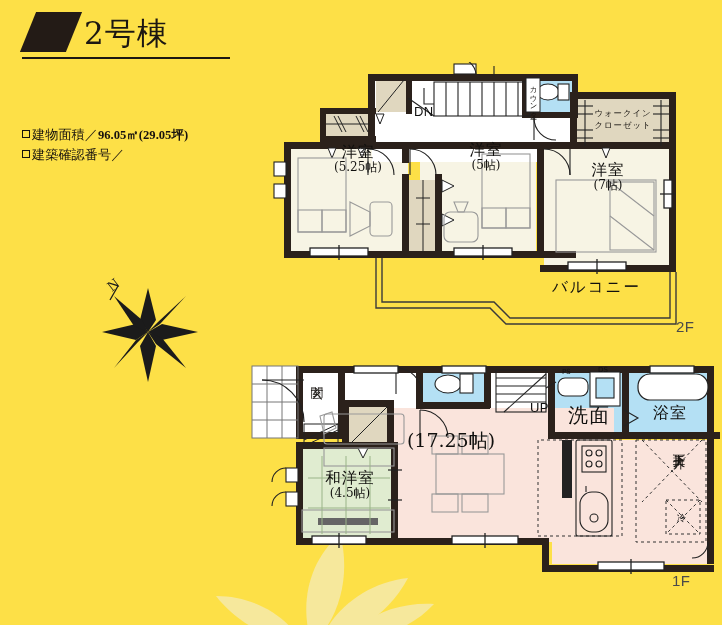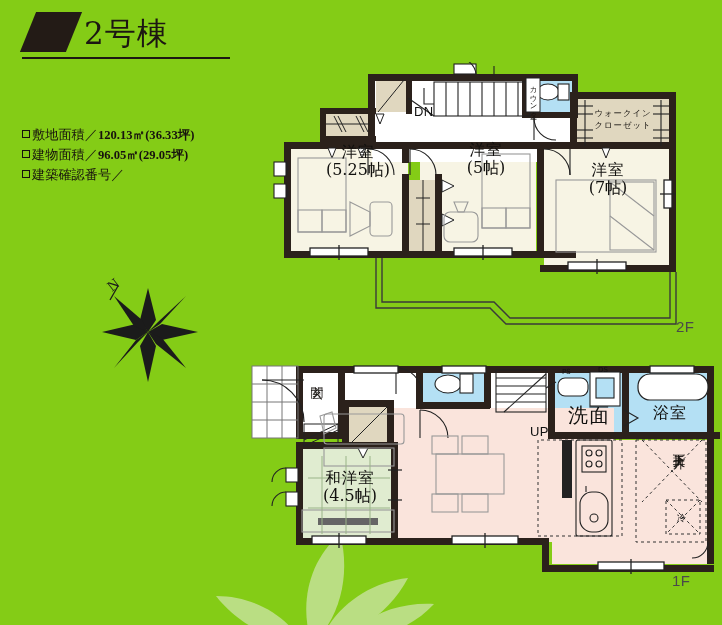--- a/index.html
+++ b/index.html
@@ -2,21 +2,21 @@
 <html><head>
 <meta charset="utf-8">
 <style>
   * { box-sizing: border-box; margin: 0; padding: 0; }
   html, body {
     width: 722px; height: 625px;
     background: #ffffff;
     font-family: "Liberation Serif", "DejaVu Serif", serif;
     overflow: hidden;
   }
-  #page { position: relative; width: 722px; height: 625px; background:#84cc16; }
+  #page { position: relative; width: 722px; height: 625px; background:#fde047; }
 
   
   .watermark {
     position:absolute; left:150px; top:520px; width:320px; height:120px;
     opacity:.5; pointer-events:none;
   }
 
   
   .hdr-slash {
     position:absolute; left:28px; top:12px; width:46px; height:40px;
@@ -61,21 +61,21 @@
     font-size:15px; color:#4a4a4a; letter-spacing:.5px;
   }
 
   
   .rm {
     position:absolute; text-align:center; color:#11100e;
     font-family:"DejaVu Serif", serif; line-height:1.12;
     white-space:nowrap;
   }
   .rm .l1 { display:block; font-size:15.5px; letter-spacing:1px;}
-  .rm .l2 { display:block; font-size:16px; letter-spacing:0px;}
+  .rm .l2 { display:block; font-size:12px; letter-spacing:0px;}
   .rm.sm .l1, .rm.sm .l2 { font-size:13px; }
   .rm.ldk .l1 { font-size:21px; font-family:"Liberation Sans", sans-serif; letter-spacing:.5px;}
   .rm.ldk .l2 { font-size:19px; }
   .tiny {
     position:absolute; font-size:7px; color:#111;
     font-family:"DejaVu Sans", sans-serif; letter-spacing:0;
   }
   .lbl-en {
     position:absolute; font-family:"Liberation Sans", sans-serif;
     font-size:13px; color:#111; letter-spacing:.3px;
@@ -109,23 +109,20 @@
       <path d="M196 119 C214 96 248 82 284 84 C262 108 228 120 200 120 Z"></path>
     </g>
   </svg>
 
   <div class="hdr-slash"></div>
   <div class="hdr-title">2号棟</div>
   <div class="hdr-rule"></div>
 
 
   <div class="spec">
-    <div class="row">
-      <span class="sq"></span><span>敷地面積</span><span>／</span><span class="num">120.13㎡(36.33坪)</span>
-    </div>
     <div class="row">
       <span class="sq"></span><span>建物面積</span><span>／</span><span class="num">96.05㎡(29.05坪)</span>
     </div>
     <div class="row">
       <span class="sq"></span><span>建築確認番号</span><span>／</span>
     </div>
   </div>
 
   <svg class="compass" viewBox="0 0 120 120">
     <g fill="#1b1b1b">
@@ -338,20 +335,21 @@
     </div>
     <div class="rm" style="left:298px; top:100px; width:104px;">
       <span class="l1">洋室</span>
       <span class="l2">(7帖)</span>
     </div>
     <div class="wic-txt" style="left:322px; top:46px; width:86px;">
       <span>ウォークイン</span><br><span>クローゼット</span>
     </div>
     <div class="lbl-en" style="left:156px; top:42px;">DN</div>
     <div class="vlabel mini" style="left:270px; top:19px;">カウンター</div>
+    <div class="balc" style="left:294px; top:215px;">バルコニー</div>
   </div>
   <div class="flr-tag" style="left:676px; top:318px;">2F</div>
 
   <div class="plan" style="left:246px; top:352px;">
     <svg width="476" height="240" viewBox="0 0 476 240">
 
       <rect x="6" y="14" width="48" height="72" fill="#ffffff"></rect>
 
       <rect x="56" y="14" width="40" height="72" fill="#ffffff"></rect>
 
@@ -540,28 +538,29 @@
         <rect x="404" y="14" width="44" height="7"></rect>
       </g>
     </svg>
 
     <div class="vlabel" style="left:62px; top:24px;">玄関</div>
     <div class="rm" style="left:54px; top:118px; width:100px;">
       <span class="l1">和洋室</span>
       <span class="l2">(4.5帖)</span>
     </div>
     <div class="rm ldk" style="left:140px; top:78px; width:130px;">
+      <span class="l2">(17.25帖)</span>
     </div>
     <div class="rm sm" style="left:312px; top:52px; width:62px;">
       <span class="l1" style="font-size:20px;">洗面</span>
     </div>
     <div class="rm sm" style="left:392px; top:52px; width:64px;">
       <span class="l1" style="font-size:16px;">浴室</span>
     </div>
-    <div class="lbl-en" style="left:284px; top:72px;">UP</div>
+    <div class="lbl-en" style="left:284px; top:48px;">UP</div>
     <div class="tiny" style="left:316px; top:16px;">PS</div>
     <div class="tiny" style="left:352px; top:14px;">DS</div>
     <div class="vlabel" style="left:424px; top:92px;">折下天井</div>
     <div class="tiny" style="left:431px; top:160px; font-size:9px;">冷</div>
   </div>
   <div class="flr-tag" style="left:672px; top:572px;">1F</div>
 
 </div>
 
 </body></html>

